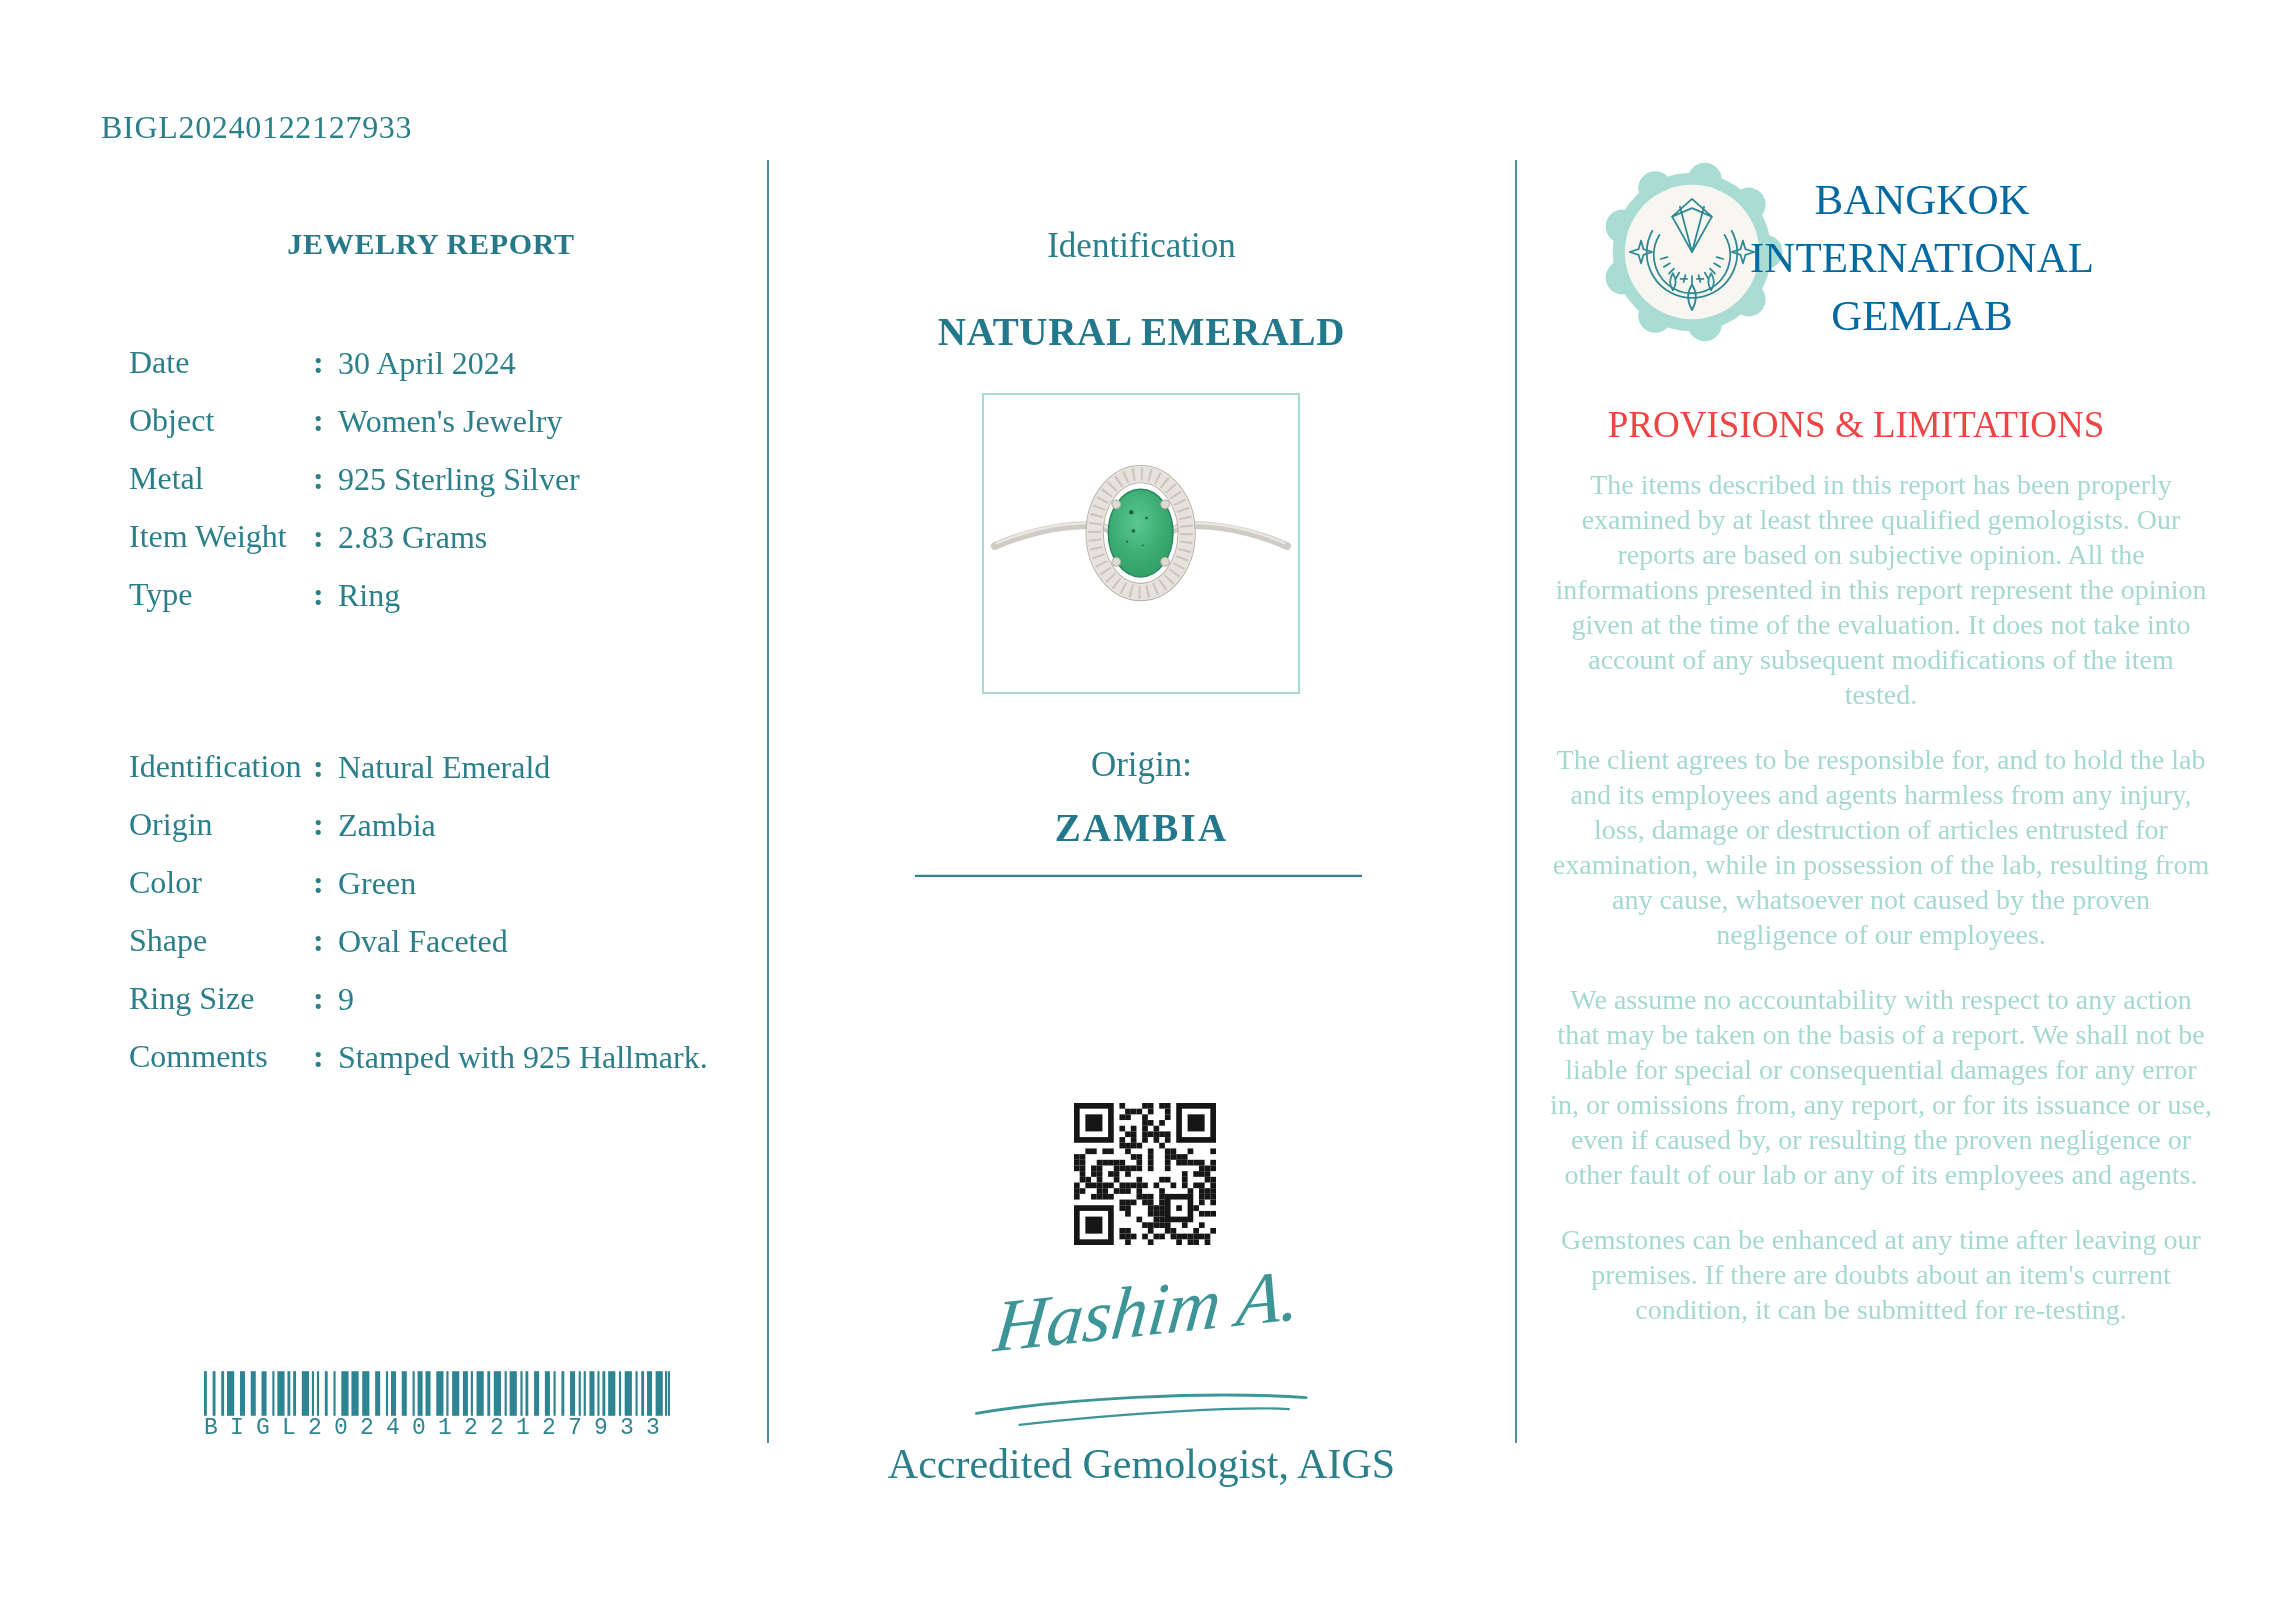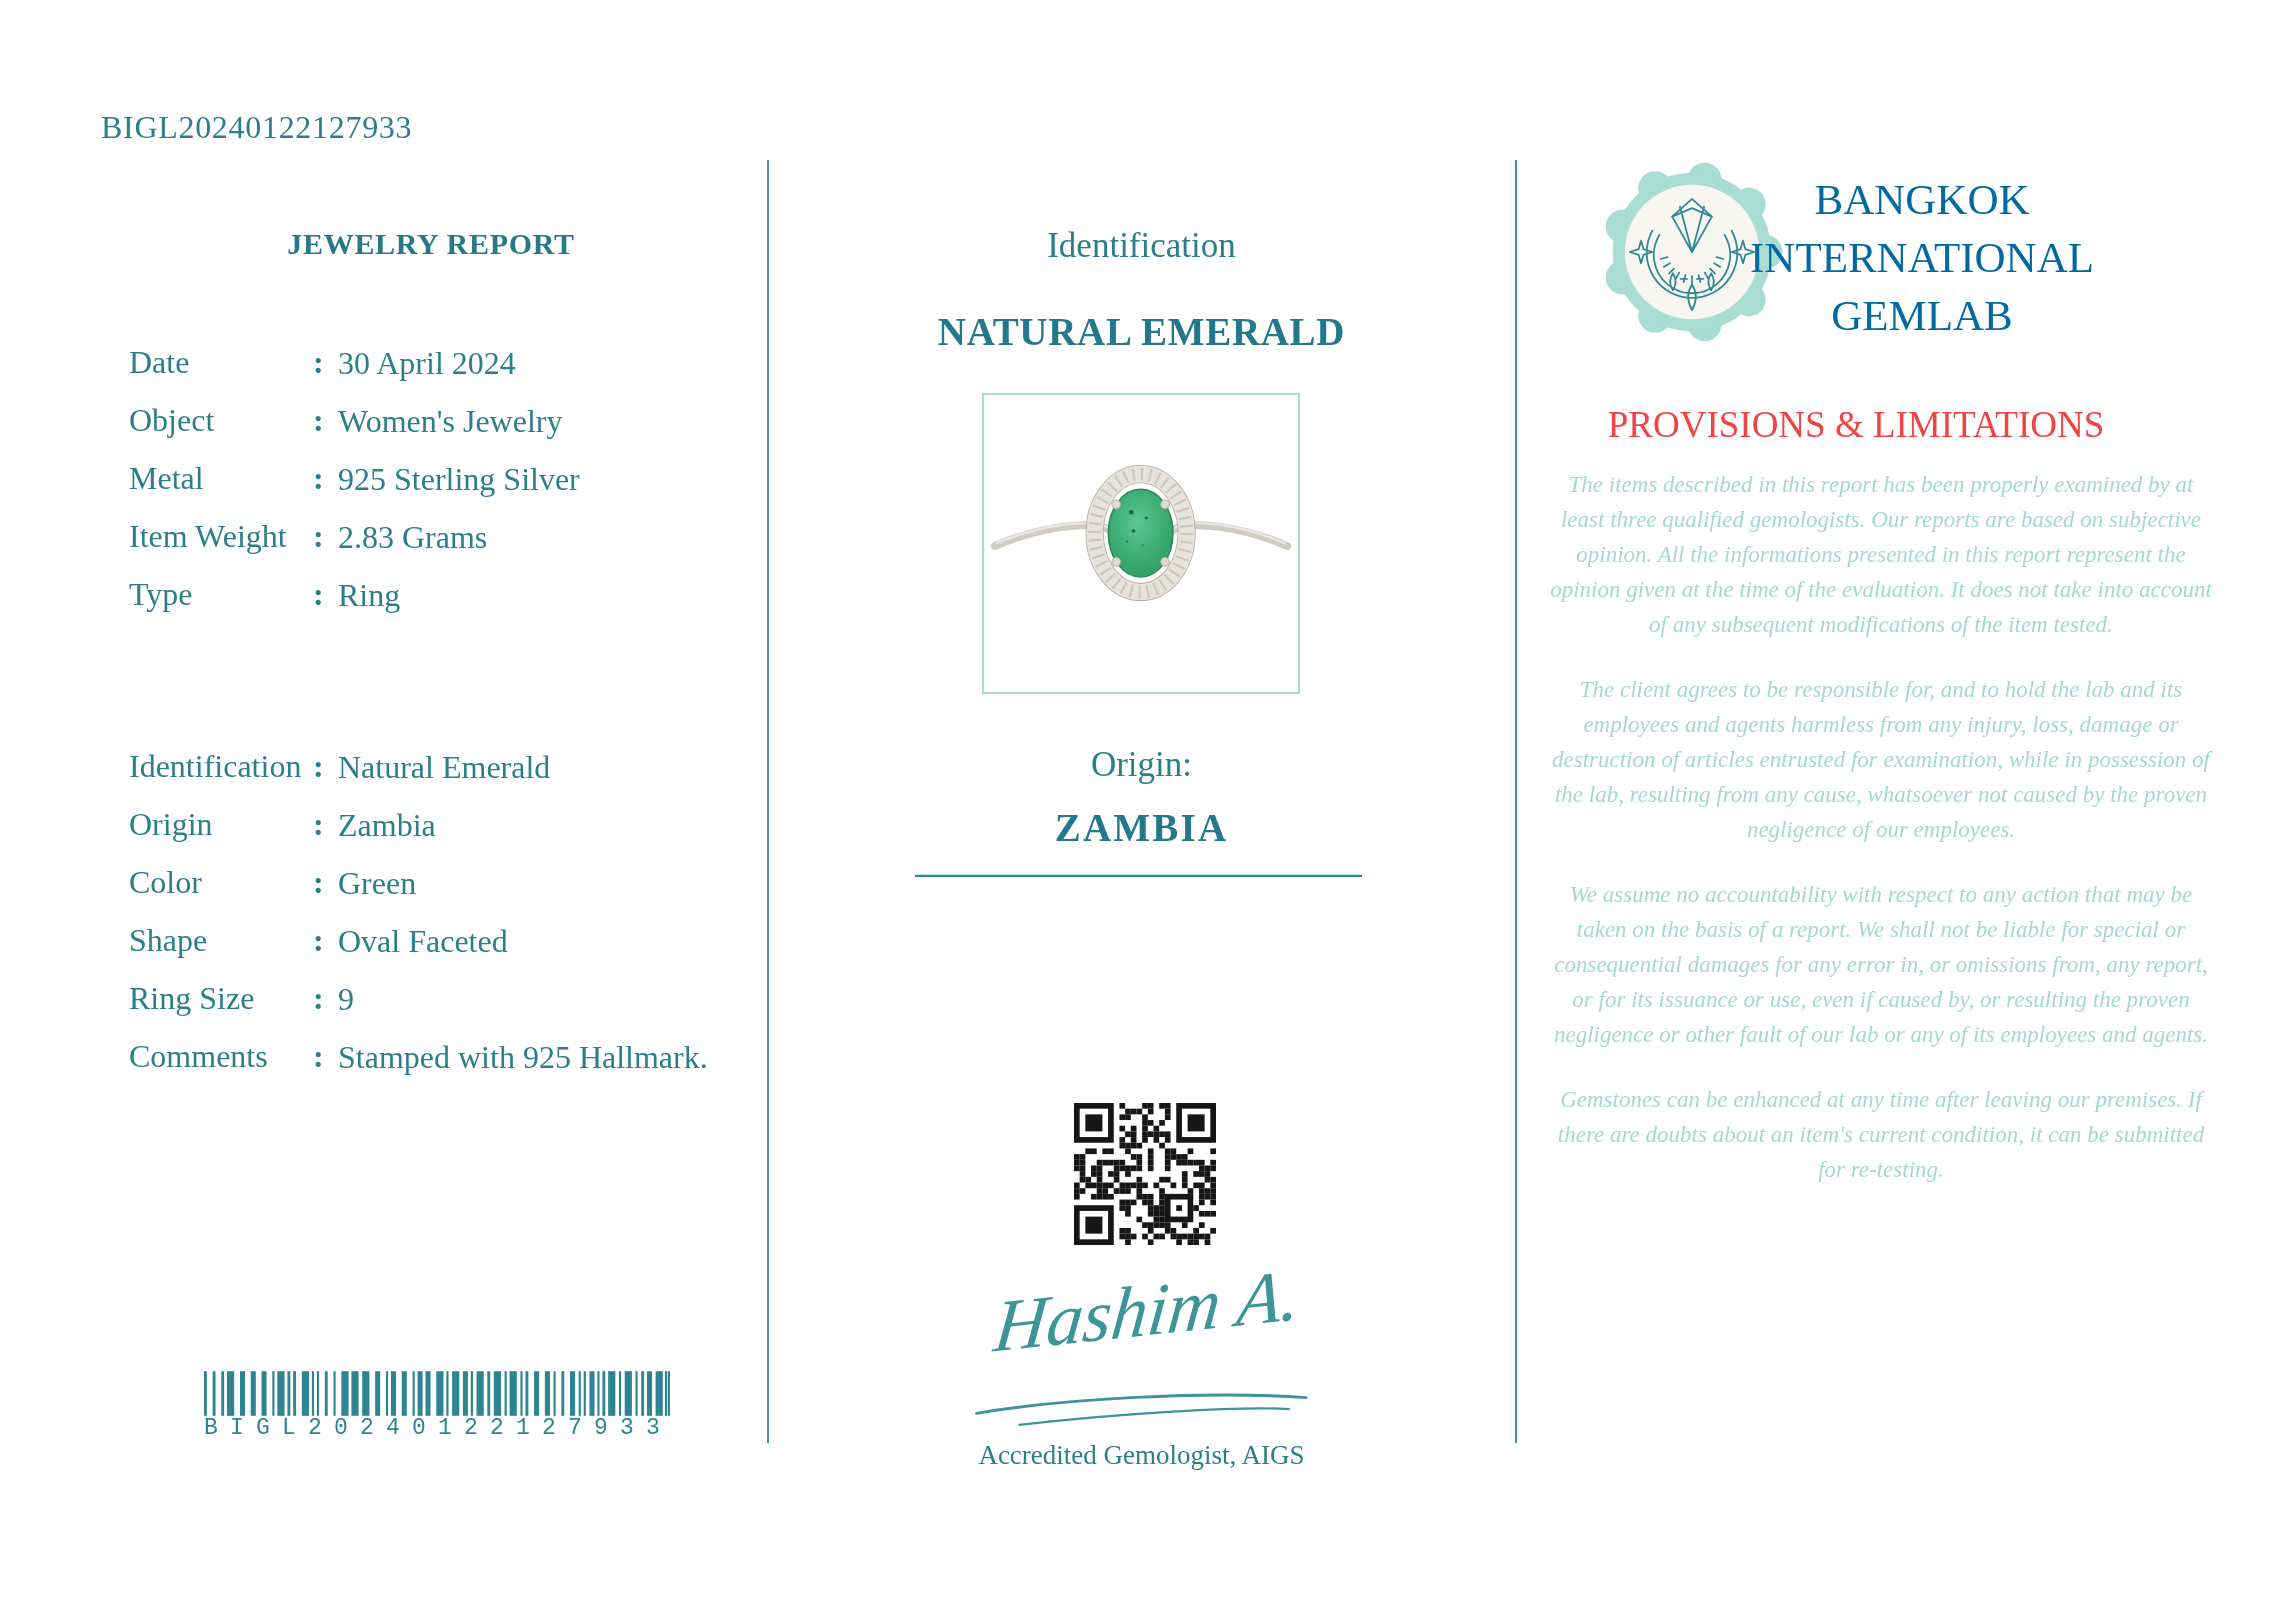--- a/index.html
+++ b/index.html
@@ -37,31 +37,31 @@
   .photo-frame{left:982px;top:393px;width:314px;height:297px;border:2.9px solid #a5dbd0;background:#ffffff;}
   .mid-origin-label{top:745px;font-size:35px;}
   .mid-origin-value{top:805px;font-size:39px;font-weight:bold;letter-spacing:2.2px;color:#23798b;}
   .origin-rule{left:915px;top:874px;width:447px;height:0;
                border-top:1.4px solid #c5e6e0;border-bottom:2.2px solid #2f8490;}
   .qr{left:1074px;top:1103px;width:142px;height:142px;}
   .signature{left:960px;top:1274px;width:374px;height:158px;text-align:center;}
   .sig-text{display:inline-block;font-style:italic;font-size:73px;color:#3d9598;
             transform:rotate(-6deg) skewX(-12deg);line-height:1;}
   .sig-underline{position:absolute;left:7.2px;bottom:0;}
-  .mid-signer{top:1440px;font-size:27px;color:#2b7f8a;}
+  .mid-signer{top:1440px;font-size:42px;color:#2b7f8a;}
 
   
   .logo{left:1600px;top:160px;}
   .lab-name{left:1738px;top:171px;width:368px;text-align:center;
             font-size:43px;line-height:58px;color:#0369a1;}
   .lab-name span{display:block;}
   .provisions-title{left:1525px;top:403px;width:662px;text-align:center;
                     font-size:37px;color:#ef4444;}
   .paragraphs{left:1550px;top:467px;width:662px;text-align:center;}
-  .paragraphs p{margin:0 0 30px 0;font-style:italic;font-size:23px;line-height:35px;color:#a5d8d1;}
+  .paragraphs p{margin:0 0 30px 0;font-size:28px;line-height:35px;color:#a5d8d1;}
 </style>
 </head>
 <body>
 
 <div class="page">
 
   <div class="abs report-number">BIGL20240122127933</div>
 
   <div class="abs left-title">JEWELRY REPORT</div>
 

